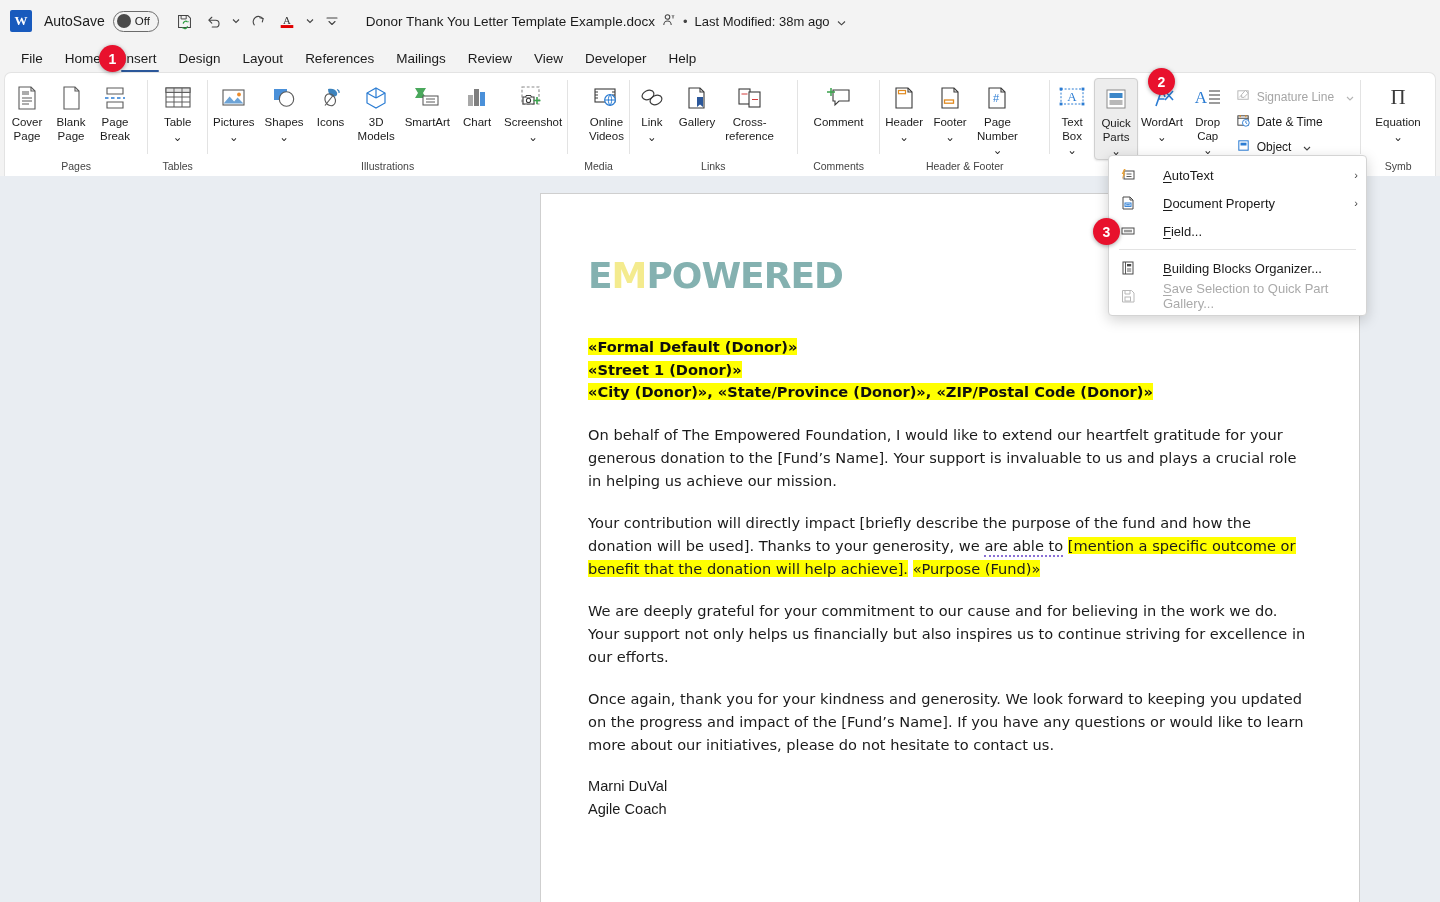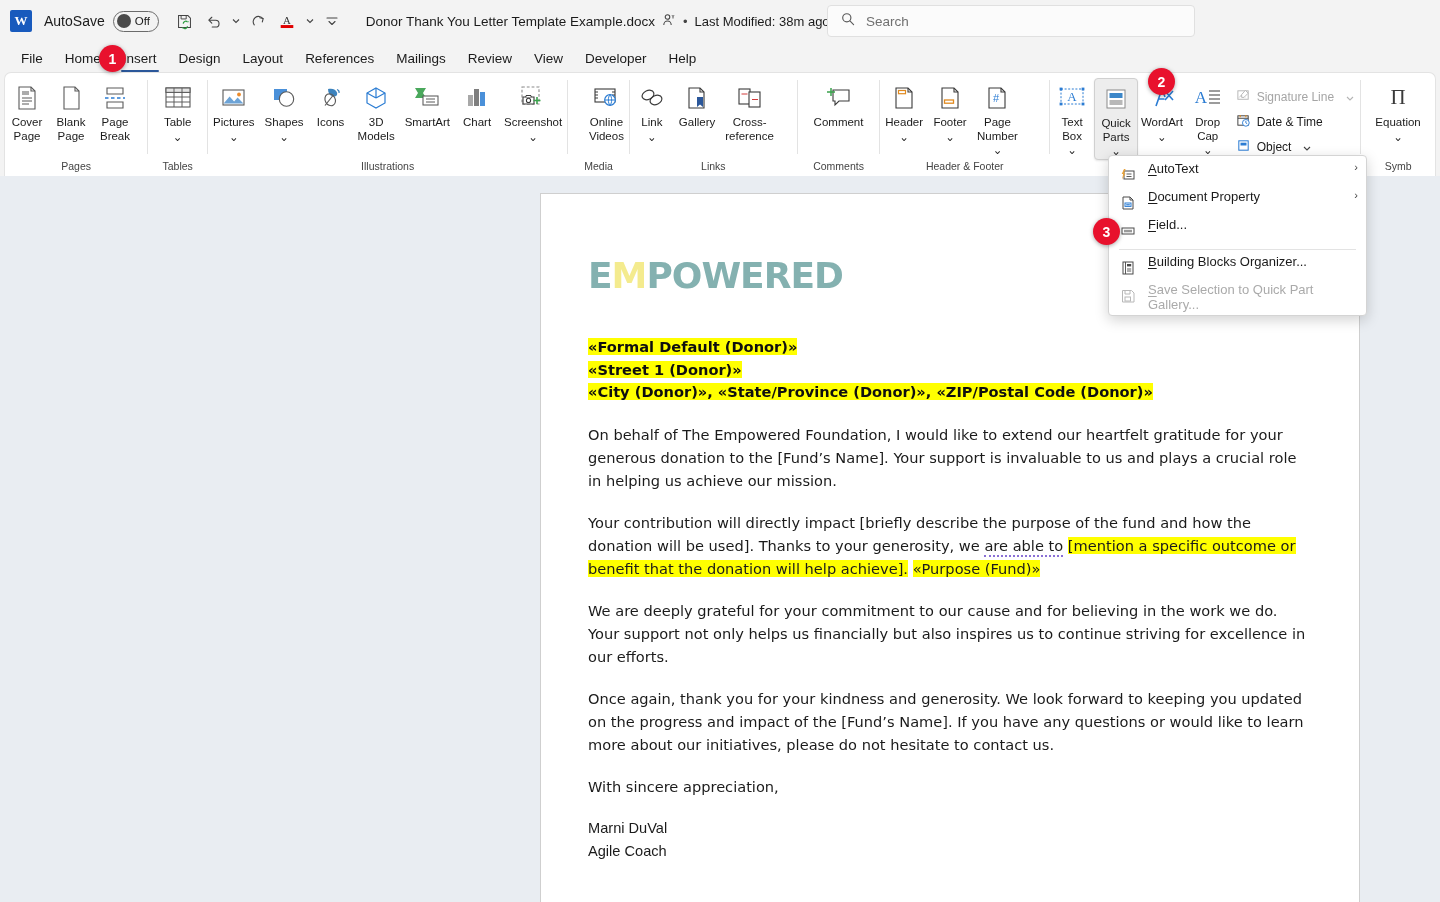--- a/index.html
+++ b/index.html
@@ -102,22 +102,22 @@
   .rbtn-small.disabled { color: #a5a5a5; }
   .small-stack { display: flex; flex-direction: column; padding-top: 7px; gap: 2px; }
 
   
   .menu {
     position: absolute; left: 1108px; top: 155px; width: 259px;
     background: #ffffff; border: 1px solid #d4d4d4; border-radius: 4px;
     box-shadow: 0 4px 14px rgba(0,0,0,.18); padding: 5px 0; z-index: 40;
   }
   .menu-item {
-    display: flex; height: 28px; padding: 0 8px 0 10px;
-    font-size: 13px; color: #1b1b1b; gap: 11px; cursor: default;
+    display: flex; align-items: center; height: 28px; padding: 0 8px 0 10px;
+    font-size: 13px; color: #1b1b1b; gap: 26px; cursor: default;
   }
   .menu-item.disabled { color: #aaaaaa; }
   .menu-item .mi-ico { width: 18px; display: flex; align-items: center; justify-content: center; }
   .menu-item .mi-label { flex: 1; }
   .menu-item .mi-arrow { font-size: 11px; color: #444; }
   .menu-sep { height: 1px; background: #e3e3e3; margin: 4px 10px; }
   .ul1 { text-decoration: underline; text-underline-offset: 2px; }
 
   
   .docarea {
@@ -229,29 +229,20 @@
       </span>
       <span class="dot-sep">•</span>
       <span class="lastmod">Last Modified: 38m ago</span>
       <span>
         <svg width="9" height="6" viewBox="0 0 9 6">
             <path d="M1 1.5L4.5 4.8 8 1.5" fill="none" stroke="#444" stroke-width="1.1"></path>
           </svg>
       </span>
     </div>
 
-    <div class="search-box">
-      <span>
-        <svg width="14" height="14" viewBox="0 0 14 14">
-          <circle cx="5.8" cy="5.8" r="4.1" fill="none" stroke="#5a5a5a" stroke-width="1.15"></circle>
-          <path d="M8.9 8.9L12.6 12.6" stroke="#5a5a5a" stroke-width="1.15" stroke-linecap="round"></path>
-        </svg>
-      </span>
-      <span class="ph">Search</span>
-    </div>
   </div>
 
   <div class="tabstrip">
     <div class="tab">File</div>
     <div class="tab">Home</div>
     <div class="tab active">Insert</div>
     <div class="tab">Design</div>
     <div class="tab">Layout</div>
     <div class="tab">References</div>
     <div class="tab">Mailings</div>
@@ -653,21 +644,20 @@
 
 
         <div class="body-p">On behalf of The Empowered Foundation, I would like to extend our heartfelt gratitude for your generous donation to the [Fund’s Name]. Your support is invaluable to us and plays a crucial role in helping us achieve our mission.</div>
 
         <div class="body-p"><span>Your contribution will directly impact [briefly describe the purpose of the fund and how the donation will be used]. Thanks to your generosity, we </span><span class="sugg">are able to</span><span> </span><span class="hl">[mention a specific outcome or benefit that the donation will help achieve].</span> <span class="hl">«Purpose (Fund)»</span></div>
 
         <div class="body-p">We are deeply grateful for your commitment to our cause and for believing in the work we do. Your support not only helps us financially but also inspires us to continue striving for excellence in our efforts.</div>
 
         <div class="body-p">Once again, thank you for your kindness and generosity. We look forward to keeping you updated on the progress and impact of the [Fund’s Name]. If you have any questions or would like to learn more about our initiatives, please do not hesitate to contact us.</div>
 
-        <div class="body-p">With sincere appreciation,</div>
 
         <div class="body-p">
           <div class="sig-line">Marni DuVal</div>
           <div class="sig-line">Agile Coach</div>
 
         </div>
 
       </div>
     </div>
   </div>

